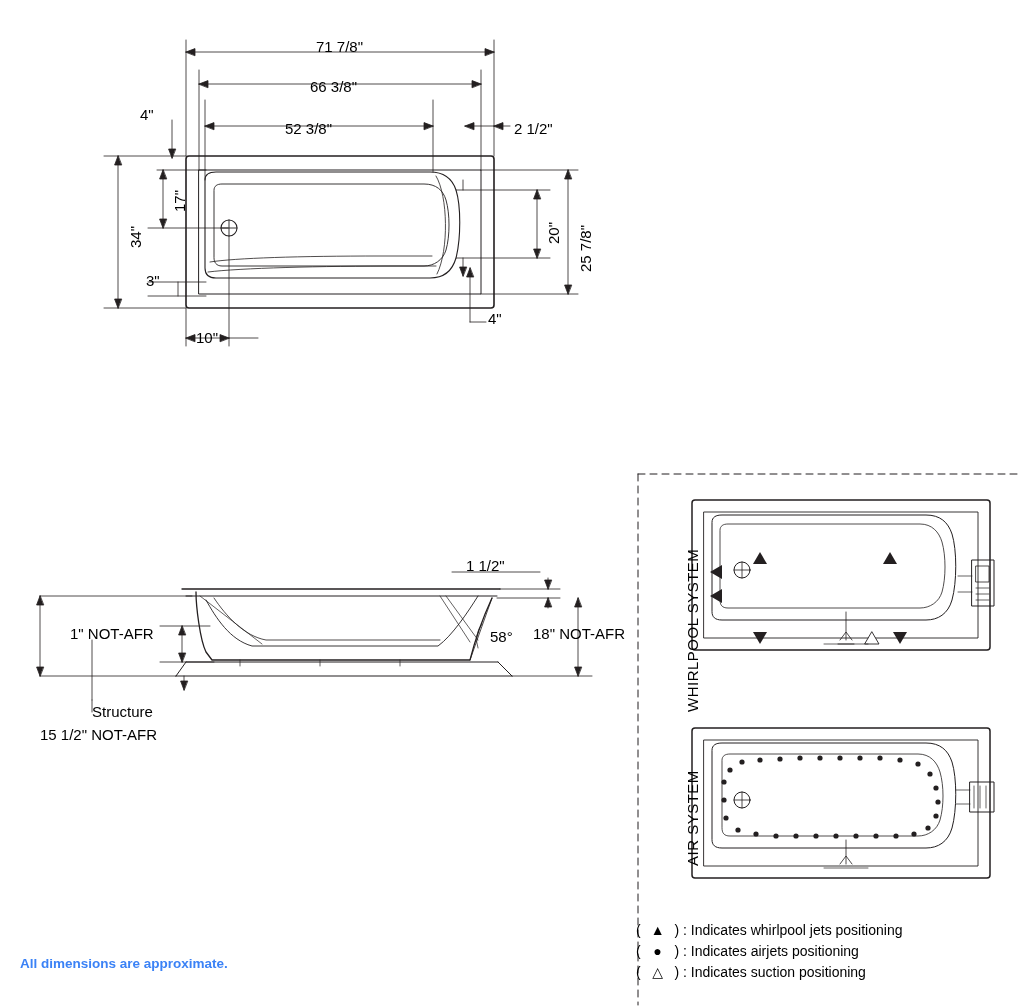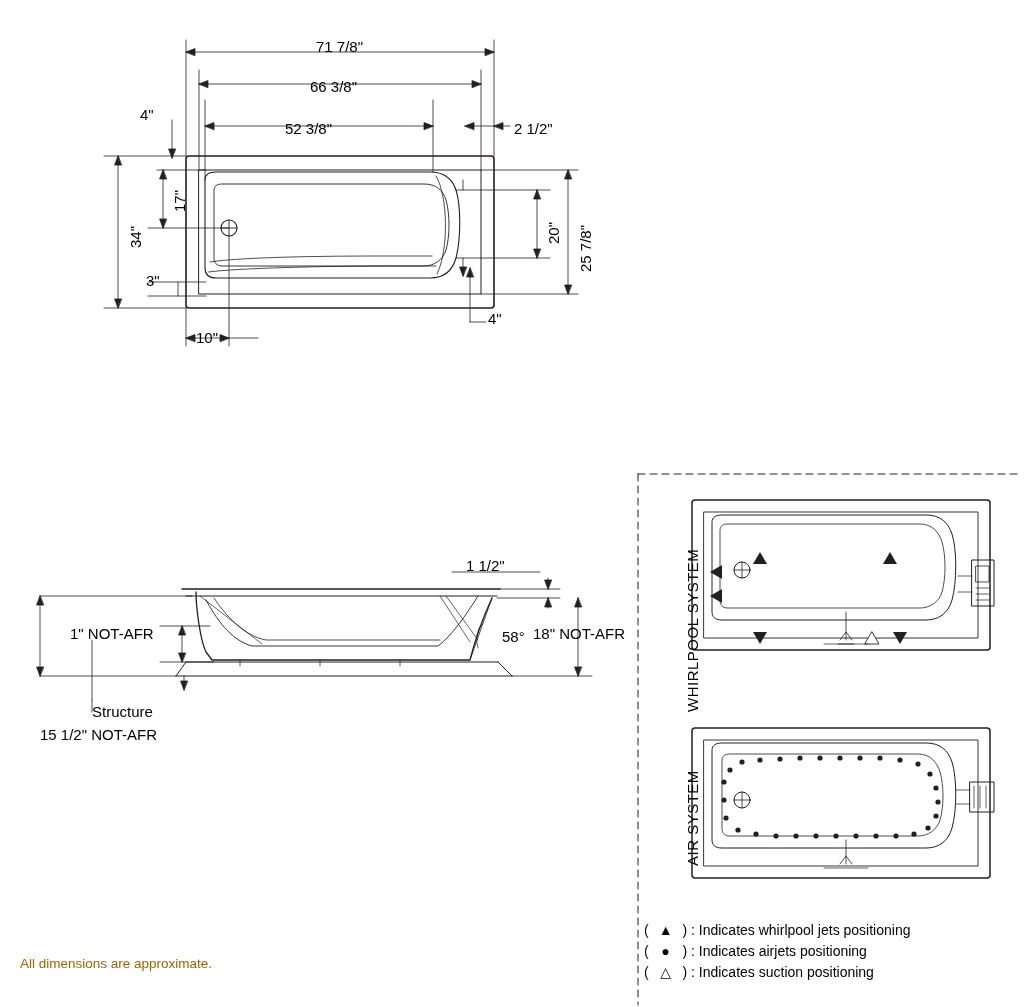--- a/index.html
+++ b/index.html
@@ -1,22 +1,22 @@
 <!DOCTYPE html>
 <html><head>
 <meta charset="utf-8">
 <style>
   html,body{margin:0;padding:0;background:#ffffff;}
   body{width:1024px;height:1007px;position:relative;font-family:"Liberation Sans",sans-serif;color:#111;overflow:hidden;}
   .canvas{position:absolute;left:0;top:0;width:1024px;height:1007px;}
   svg{display:block;}
   .lbl{position:absolute;font-family:"Liberation Sans",sans-serif;font-size:15px;color:#000;white-space:nowrap;}
   .vert{transform:rotate(-90deg);transform-origin:left top;}
-  .footer{position:absolute;left:20px;top:955px;font-size:13.5px;font-weight:normal;line-height:17px;color:#a16207;}
-  .legend{position:absolute;left:636px;top:920px;font-size:14px;line-height:21px;color:#000;margin-left:8px;}
+  .footer{position:absolute;left:20px;top:955px;font-size:13.5px;font-weight:bold;line-height:17px;color:#3b82f6;}
+  .legend{position:absolute;left:636px;top:920px;font-size:14px;line-height:21px;color:#000;}
   .legend div{white-space:nowrap;}
   .lg-sym{display:inline-block;width:26px;text-align:center;}
 </style>
 </head>
 <body>
 
 <div class="canvas">
 <svg width="1024" height="1007" viewBox="0 0 1024 1007" xmlns="http://www.w3.org/2000/svg">
   <g fill="none" stroke="#231f20" stroke-width="1.1" stroke-linecap="round" stroke-linejoin="round">
 
@@ -313,21 +313,21 @@
 <div class="lbl vert" style="left:127px;top:248px;">34"</div>
 <div class="lbl vert" style="left:171px;top:212px;">17"</div>
 <div class="lbl vert" style="left:545px;top:244px;">20"</div>
 <div class="lbl vert" style="left:577px;top:272px;">25 7/8"</div>
 <div class="lbl" style="left:146px;top:272px;">3"</div>
 <div class="lbl" style="left:196px;top:329px;">10"</div>
 <div class="lbl" style="left:488px;top:310px;">4"</div>
 
 <div class="lbl" style="left:466px;top:557px;">1 1/2"</div>
 <div class="lbl" style="left:70px;top:625px;">1" NOT-AFR</div>
-<div class="lbl" style="left:502px;top:628px;">58°</div>
+<div class="lbl" style="left:490px;top:628px;">58°</div>
 <div class="lbl" style="left:533px;top:625px;">18" NOT-AFR</div>
 <div class="lbl" style="left:92px;top:703px;">Structure</div>
 <div class="lbl" style="left:40px;top:726px;">15 1/2" NOT-AFR</div>
 
 <div class="lbl vert" style="left:684px;top:712px;letter-spacing:0.5px;">WHIRLPOOL SYSTEM</div>
 <div class="lbl vert" style="left:684px;top:866px;letter-spacing:0.5px;">AIR SYSTEM</div>
 
 <div class="legend">
   <div>
     <span>(</span>

